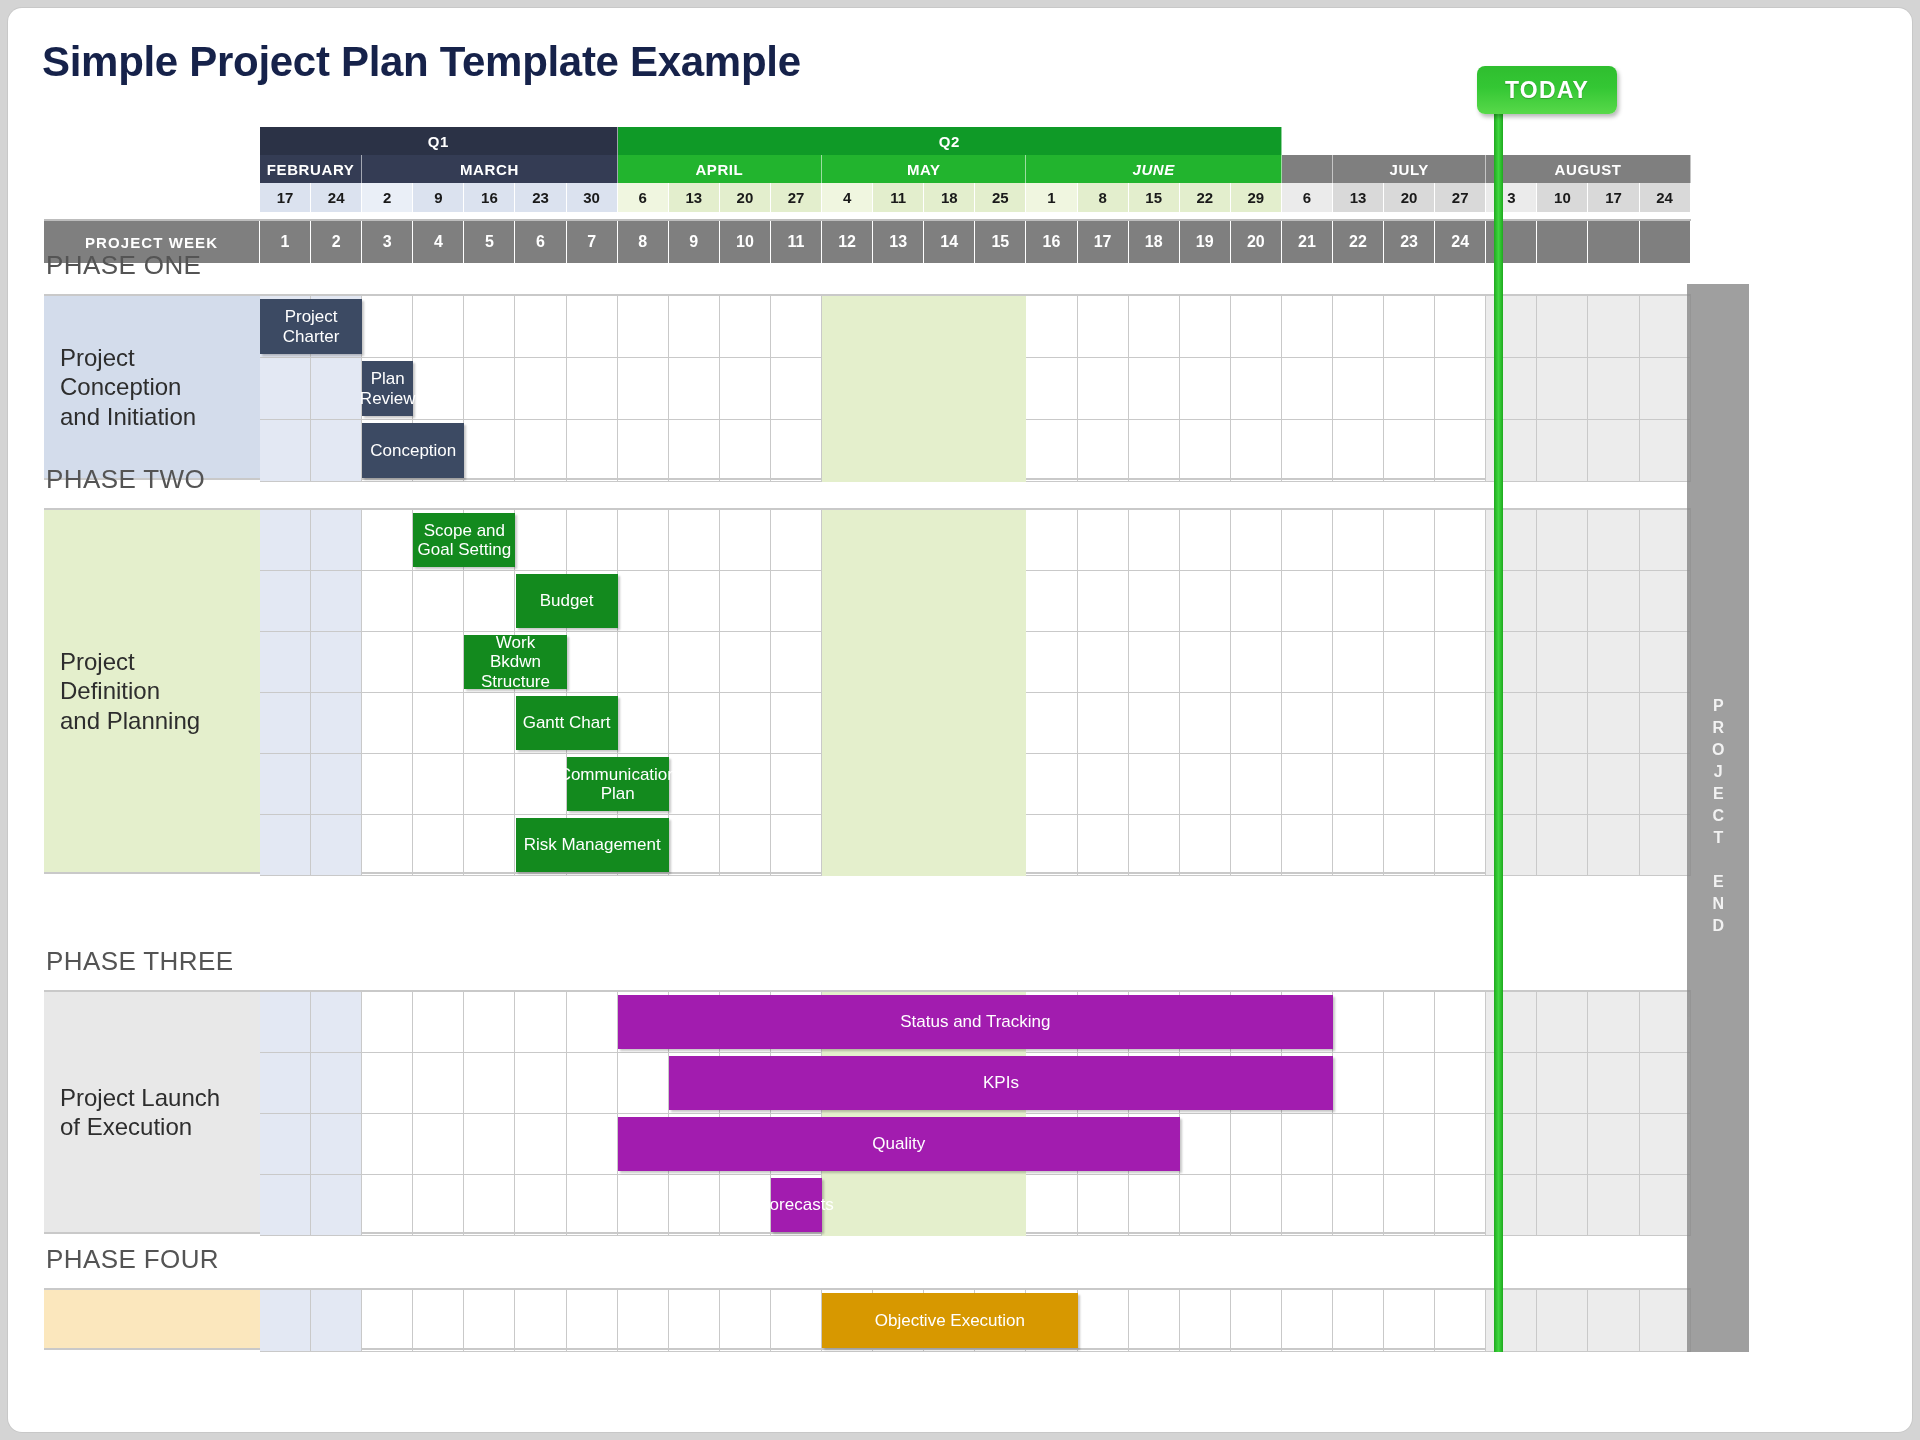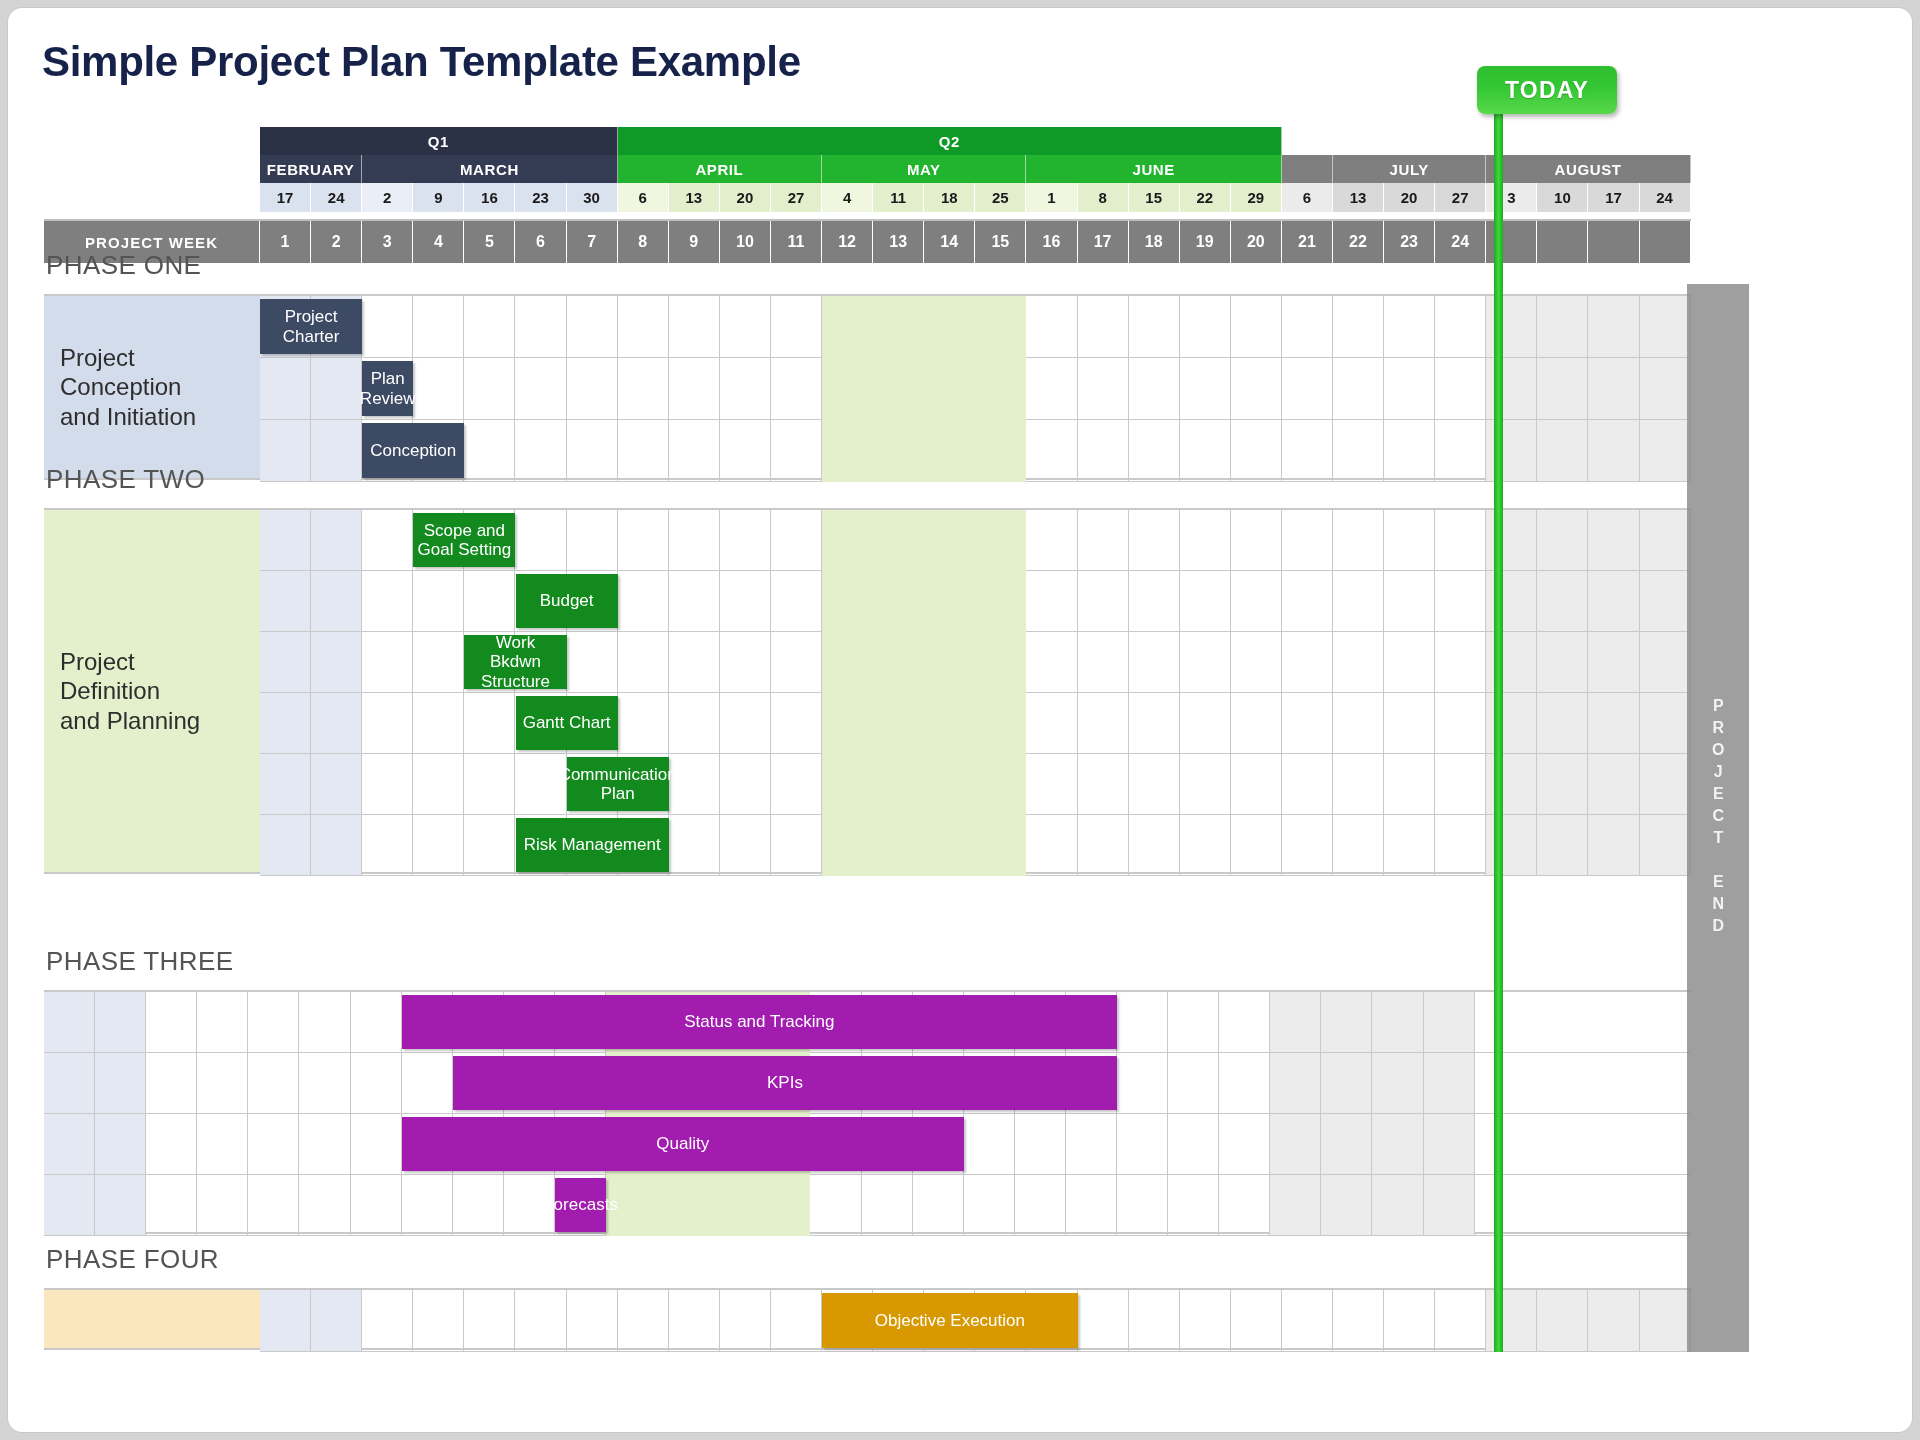--- a/index.html
+++ b/index.html
@@ -167,21 +167,21 @@
   <div class="hdr">
     <div class="hdr-row" id="row-quarters">
         <div class="hdr-cell q-dark" style="width: 357.7px;">Q1</div>
         <div class="hdr-cell q-green" style="width: 664.3px;">Q2</div>
       </div>
     <div class="hdr-row" id="row-months">
         <div class="hdr-cell m-dark" style="width: 102.2px;">FEBRUARY</div>
         <div class="hdr-cell m-dark" style="width: 255.5px;">MARCH</div>
         <div class="hdr-cell m-green" style="width: 204.4px;">APRIL</div>
         <div class="hdr-cell m-green" style="width: 204.4px; text-align: center;">MAY</div>
-        <div class="hdr-cell m-green" style="width: 255.5px;">JUNE</div>
+        <div class="hdr-cell m-green" style="width: 255.5px; font-style: italic;">JUNE</div>
         <div class="hdr-cell m-grey" style="width: 51.1px;"></div>
         <div class="hdr-cell m-grey" style="width: 153.3px;">JULY</div>
         <div class="hdr-cell m-grey" style="width: 204.4px;">AUGUST</div>
       </div>
     <div class="wk-row" id="row-dates">
         <div class="wk-cell wk-blue" style="width: 51.1px;">17</div>
         <div class="wk-cell wk-blue" style="width: 51.1px;">24</div>
         <div class="wk-cell wk-blue-lt" style="width: 51.1px;">2</div>
         <div class="wk-cell wk-blue" style="width: 51.1px;">9</div>
         <div class="wk-cell wk-blue" style="width: 51.1px;">16</div>
@@ -560,20 +560,24 @@
           <div class="bar bar-green" style="left: 306.6px; width: 102.2px; top: 247px; height: 54px;">
             <span>Communication Plan</span>
           </div>
           <div class="bar bar-green" style="left: 255.5px; width: 153.3px; top: 308px; height: 54px;">
             <span>Risk Management</span>
           </div>
         </div>
       </div>
       <div class="phase-title" style="top: 938px;">PHASE THREE</div>
       <div class="grid-block" style="top: 982px; height: 244px; width: 1646.8px;">
+        <div class="grid-label" style="background: rgb(232, 232, 232);">
+          <div>Project Launch</div>
+          <div>of Execution</div>
+        </div>
         <div class="grid-rows">
           <div class="grow" style="height: 61px;">
             <div class="gcell" style="width: 51.1px; background: rgb(227, 232, 243);"></div>
             <div class="gcell" style="width: 51.1px; background: rgb(227, 232, 243);"></div>
             <div class="gcell" style="width: 51.1px;"></div>
             <div class="gcell" style="width: 51.1px;"></div>
             <div class="gcell" style="width: 51.1px;"></div>
             <div class="gcell" style="width: 51.1px;"></div>
             <div class="gcell" style="width: 51.1px;"></div>
             <div class="gcell" style="width: 51.1px;"></div>

